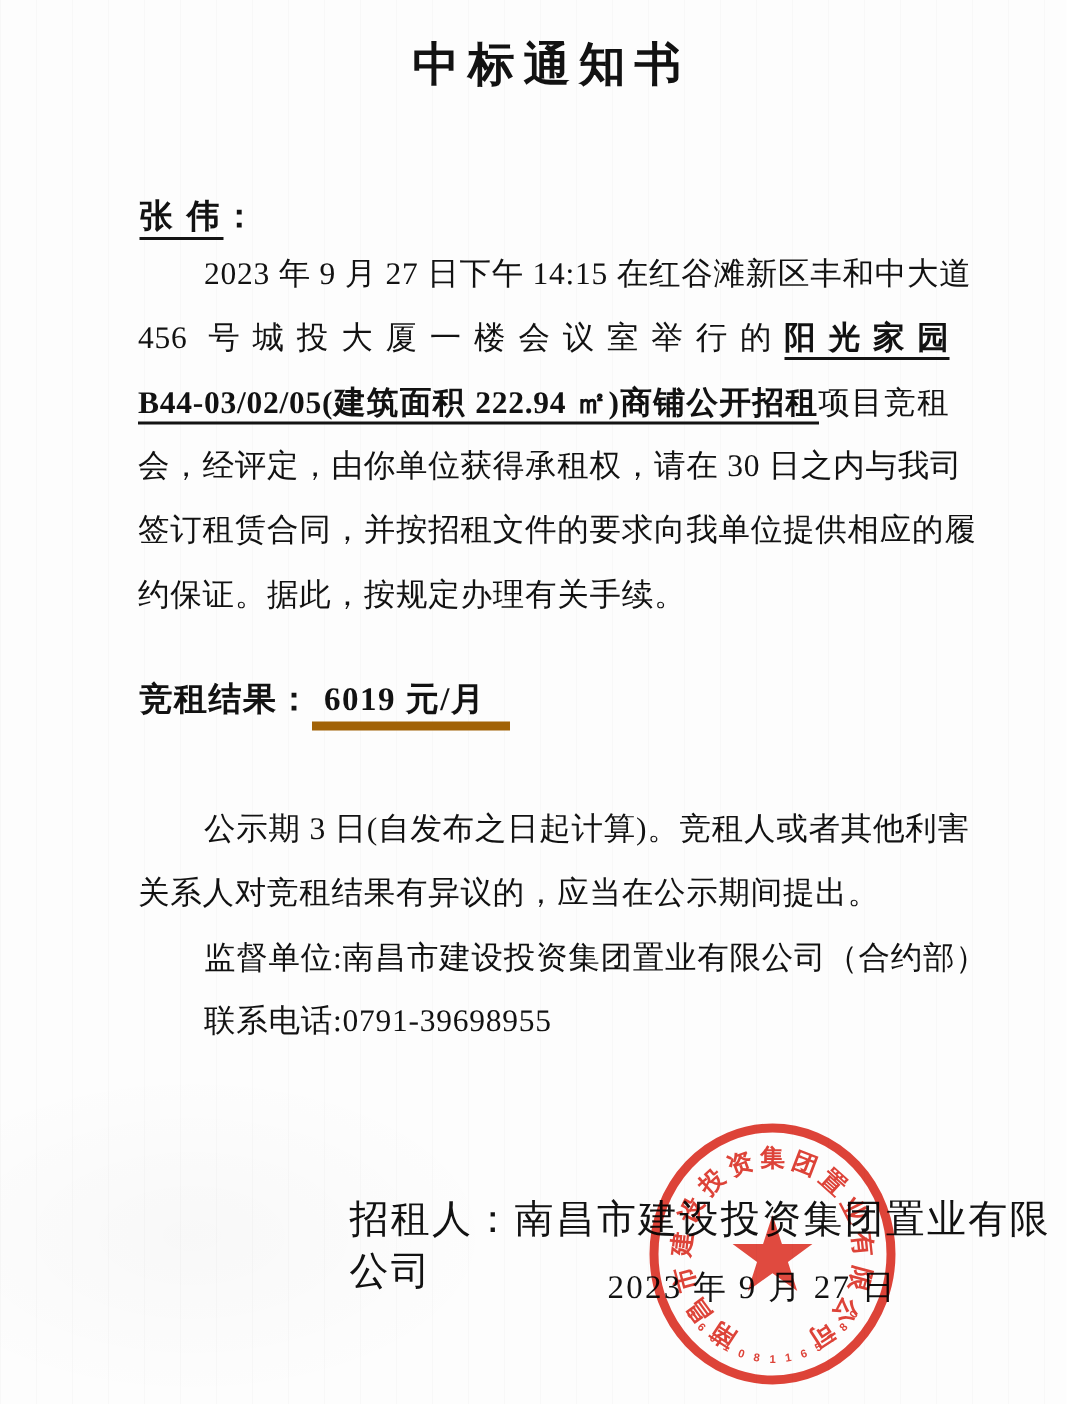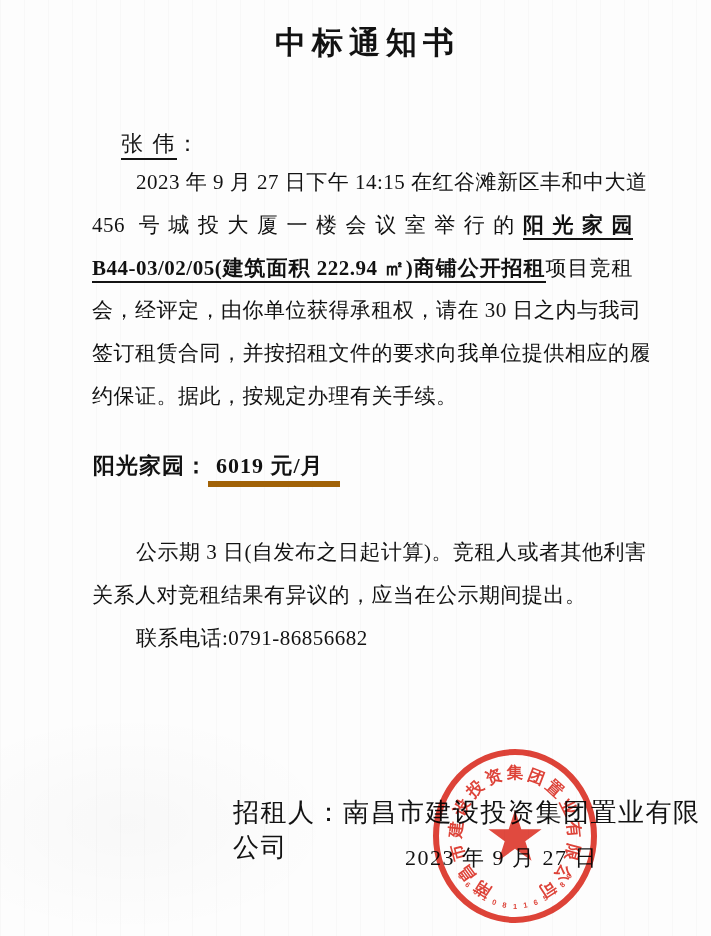--- a/index.html
+++ b/index.html
@@ -12,21 +12,21 @@
     font-family:"Liberation Serif","DejaVu Serif",serif;
     color:#121212;
   }
   .abs{position:absolute;}
   .doc-title{
     top:22px;left:0;width:711px;text-align:center;
     font-size:31px;font-weight:700;letter-spacing:6px;
     transform:translateX(12px);
   }
   .salutation{
-    top:129px;left:93px;font-size:22px;font-weight:400;letter-spacing:2px;margin-left:28px;
+    top:129px;left:93px;font-size:22px;font-weight:700;letter-spacing:2px;
   }
   .u{border-bottom:2px solid #141414;padding-bottom:2px;}
   .body-block{
     top:161px;left:92px;width:541px;
     font-size:21px;line-height:42.8px;letter-spacing:0.5px;
     text-align:justify;text-justify:inter-character;
   }
   .jline{text-align:justify;text-align-last:justify;height:42.8px;white-space:nowrap;}
   .pline{height:42.8px;white-space:nowrap;}
   .indent{text-indent:44px;}
@@ -60,26 +60,27 @@
 
 <div class="abs body-block">
   <div class="jline indent"><span>2023 年 9 月 27 日下午 14:15 在红谷滩新区丰和中大道</span></div>
   <div class="jline"><span>456 号城投大厦一楼会议室举行的</span><span class="hl">阳光家园</span></div>
   <div class="jline"><span class="hl">B44-03/02/05(建筑面积 222.94 ㎡)商铺公开招租</span><span>项目竞租</span></div>
   <div class="jline"><span>会，经评定，由你单位获得承租权，请在 30 日之内与我司</span></div>
   <div class="jline"><span>签订租赁合同，并按招租文件的要求向我单位提供相应的履</span></div>
   <div class="pline"><span>约保证。据此，按规定办理有关手续。</span></div>
 </div>
 
-<div class="abs result-line"><span>阳光家园：</span><span class="result-value">6019 元/月</span></div>
+<div class="abs result-line"><span>竞租结果：</span><span class="result-value">6019 元/月</span></div>
 
 <div class="abs notice-block">
   <div class="jline indent"><span>公示期 3 日(自发布之日起计算)。竞租人或者其他利害</span></div>
   <div class="pline"><span>关系人对竞租结果有异议的，应当在公示期间提出。</span></div>
-  <div class="pline indent"><span>联系电话:0791-86856682</span></div>
+  <div class="pline indent"><span>监督单位:南昌市建设投资集团置业有限公司（合约部）</span></div>
+  <div class="pline indent"><span>联系电话:0791-39698955</span></div>
 </div>
 
 <div class="abs sig-line">招租人：南昌市建设投资集团置业有限公司</div>
 <div class="abs date-line">2023 年 9 月 27 日</div>
 
 <svg class="abs seal" viewBox="0 0 168 180" width="168" height="180">
   <ellipse cx="84" cy="90" rx="79" ry="84" fill="none" stroke="#dd3429" stroke-width="6"></ellipse>
   <polygon id="seal-star" fill="#e03c30" points="84.0,64.0 90.3,83.3 110.6,83.3 94.3,95.3 100.5,114.7 84.0,102.8 67.5,114.7 73.7,95.3 57.4,83.3 77.7,83.3"></polygon>
   <g id="seal-chars" fill="#d8352a">
       <text transform="translate(51.3,143.7) rotate(-147.0)" text-anchor="middle" dominant-baseline="central" font-size="16.5" font-weight="700" fill="#dd3429">南</text>

